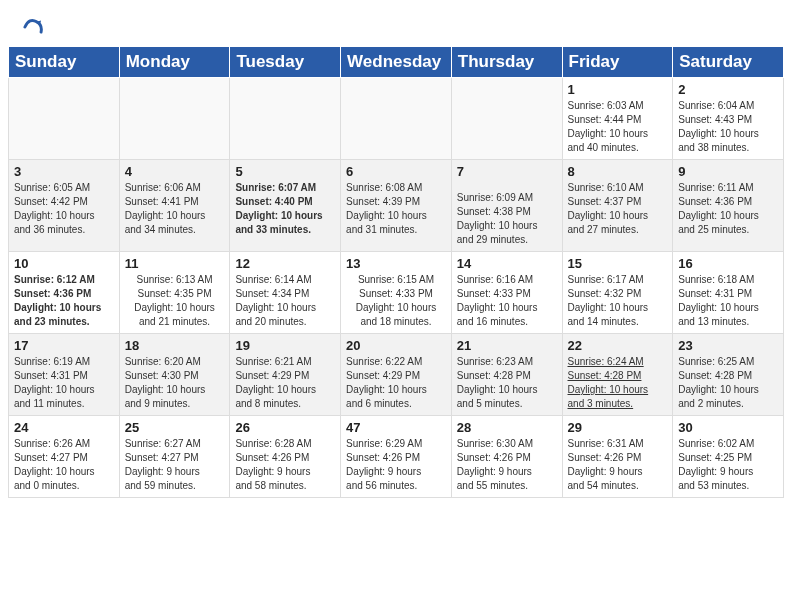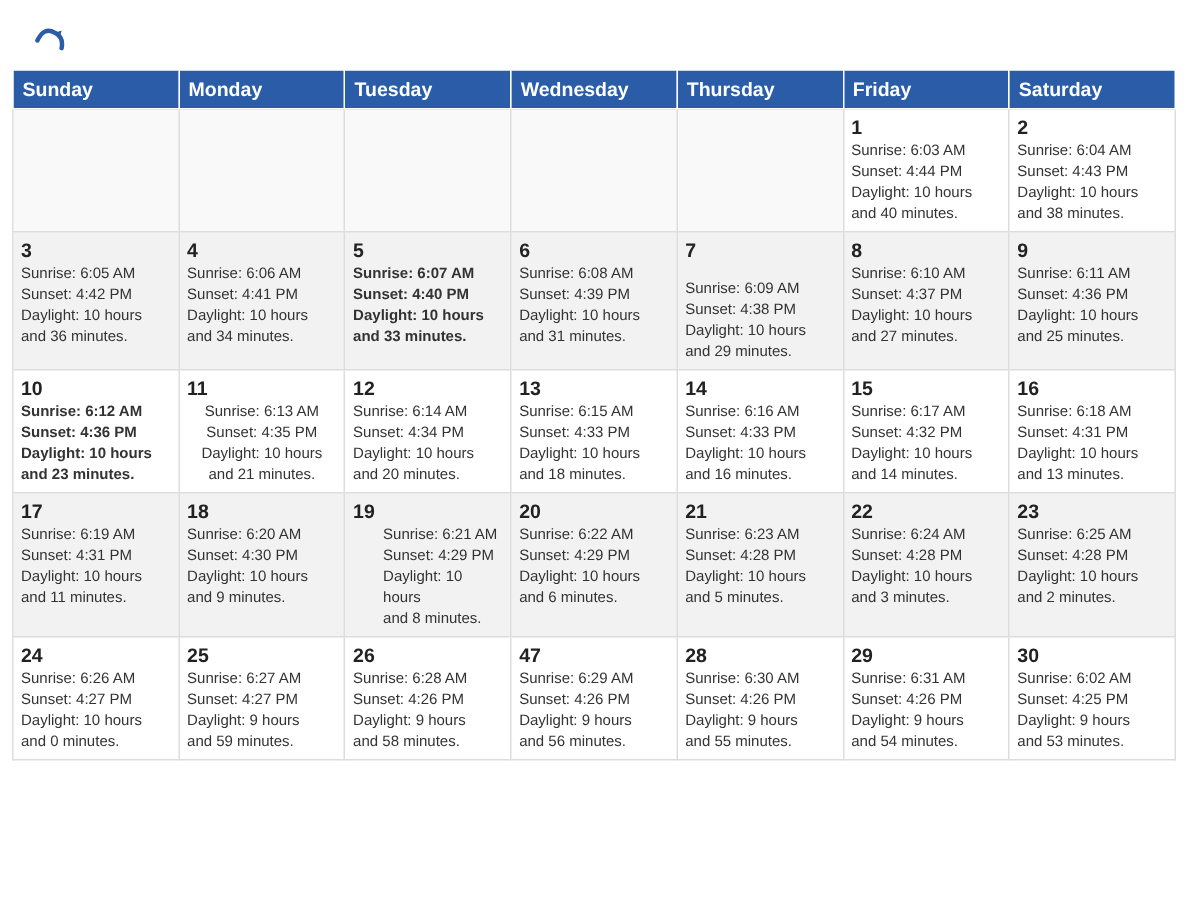--- a/index.html
+++ b/index.html
@@ -37,21 +37,21 @@
     }
     table {
       width: 100%;
       border-collapse: collapse;
     }
     th {
       background-color: #2a5ca8;
       color: #fff;
       text-align: left;
       padding: 5px 6px;
-      font-size: 13px;
+      font-size: 17px;
       font-weight: bold;
       border: 1px solid #fff;
     }
     td {
       width: 14.28%;
       vertical-align: top;
       padding: 4px 5px;
       border: 1px solid #ddd;
       font-size: 10.5px;
       color: #222;
@@ -203,21 +203,21 @@
           </td>
           <td>
             <span class="day-num">12</span>
             <div class="day-info" style="white-space: pre-line;">Sunrise: 6:14 AM
 Sunset: 4:34 PM
 Daylight: 10 hours
 and 20 minutes.</div>
           </td>
           <td>
             <span class="day-num">13</span>
-            <div class="day-info" style="white-space: pre-line;">Sunrise: 6:15 AM
+            <div class="day-info" style="white-space: pre-line; text-align: center;">Sunrise: 6:15 AM
 Sunset: 4:33 PM
 Daylight: 10 hours
 and 18 minutes.</div>
           </td>
           <td>
             <span class="day-num">14</span>
             <div class="day-info" style="white-space: pre-line;">Sunrise: 6:16 AM
 Sunset: 4:33 PM
 Daylight: 10 hours
 and 16 minutes.</div>
@@ -247,42 +247,42 @@
           </td>
           <td class="shade">
             <span class="day-num">18</span>
             <div class="day-info" style="white-space: pre-line;">Sunrise: 6:20 AM
 Sunset: 4:30 PM
 Daylight: 10 hours
 and 9 minutes.</div>
           </td>
           <td class="shade">
             <span class="day-num">19</span>
-            <div class="day-info" style="white-space: pre-line; margin-left: 20px;">Sunrise: 6:21 AM
+            <div class="day-info" style="white-space: pre-line;">Sunrise: 6:21 AM
 Sunset: 4:29 PM
 Daylight: 10 hours
 and 8 minutes.</div>
           </td>
           <td class="shade">
             <span class="day-num">20</span>
             <div class="day-info" style="white-space: pre-line;">Sunrise: 6:22 AM
 Sunset: 4:29 PM
 Daylight: 10 hours
 and 6 minutes.</div>
           </td>
           <td class="shade">
             <span class="day-num">21</span>
             <div class="day-info" style="white-space: pre-line;">Sunrise: 6:23 AM
 Sunset: 4:28 PM
 Daylight: 10 hours
 and 5 minutes.</div>
           </td>
           <td class="shade">
             <span class="day-num">22</span>
-            <div class="day-info" style="white-space: pre-line;">Sunrise: 6:24 AM
+            <div class="day-info" style="white-space: pre-line; text-decoration: underline;">Sunrise: 6:24 AM
 Sunset: 4:28 PM
 Daylight: 10 hours
 and 3 minutes.</div>
           </td>
           <td class="shade">
             <span class="day-num">23</span>
             <div class="day-info" style="white-space: pre-line;">Sunrise: 6:25 AM
 Sunset: 4:28 PM
 Daylight: 10 hours
 and 2 minutes.</div>

